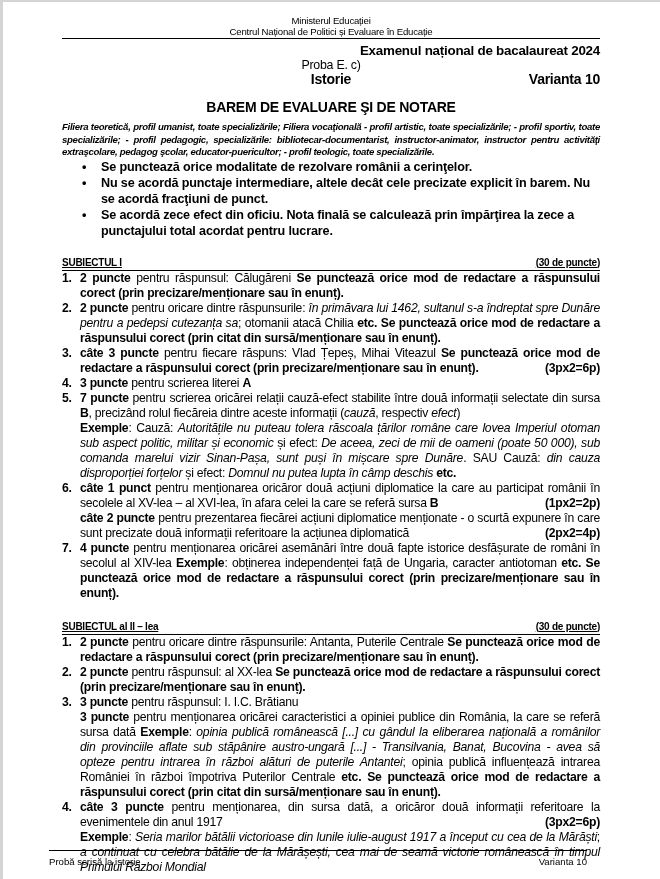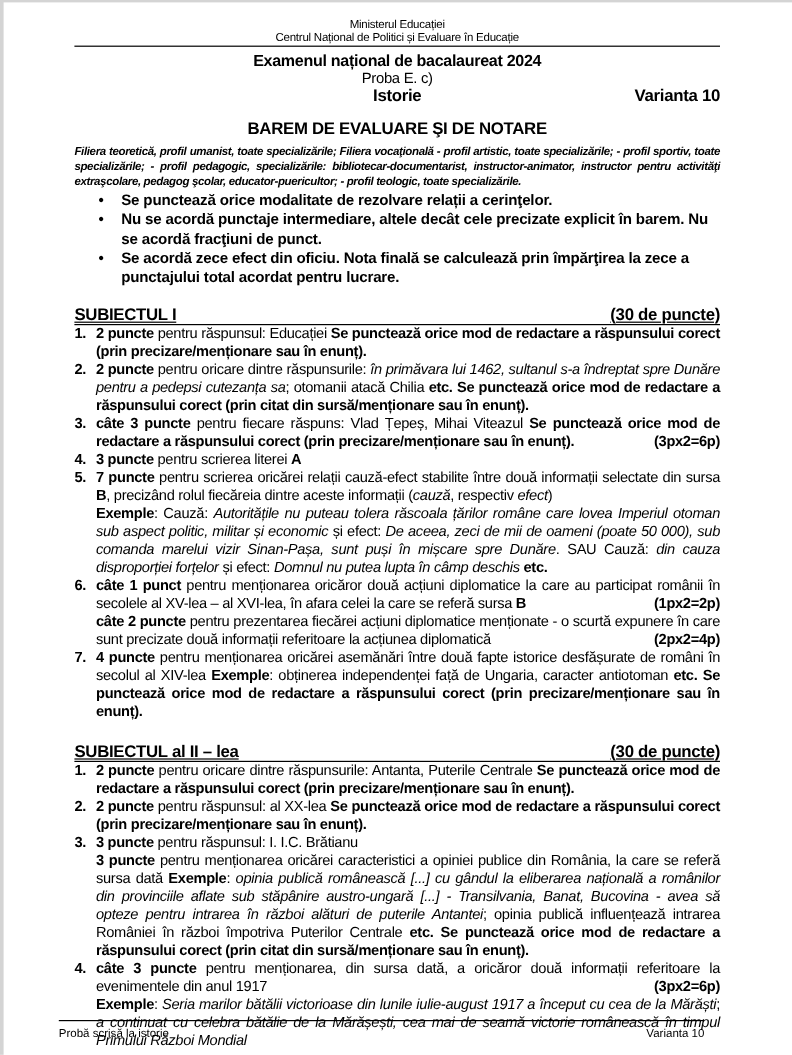--- a/index.html
+++ b/index.html
@@ -17,32 +17,32 @@
     border-top: 2px solid #d4d4d4;
   }
   .page {
     position: absolute; left: 62px; top: 0; width: 538px;
     font-size: 12.2px; line-height: 15px;
     letter-spacing: -0.25px;
   }
   .hdr-small { text-align: center; font-size: 9.6px; line-height: 11px; letter-spacing: -0.2px; }
   .hdr-small.l1 { margin-top: 15px; }
   .hdr-rule { border-top: 1.2px solid #000; margin: 1px 0 0 0; }
-  .title { text-align: center; font-weight: bold; font-size: 13.4px; margin-top: 4px; line-height: 15px; }
+  .title { text-align: right; font-weight: bold; font-size: 13.4px; margin-top: 4px; line-height: 15px; }
   .sub { text-align: center; font-weight: normal; font-size: 12.4px; line-height: 14px; }
   .row3 { position: relative; height: 16px; font-weight: bold; font-size: 14px; }
   .row3 .c { position: absolute; left: 0; right: 0; text-align: center; }
   .row3 .r { position: absolute; right: 0; }
   .barem { text-align: center; font-weight: bold; font-size: 14px; margin-top: 12px; line-height: 15px; }
   .filiera { font-style: italic; font-weight: bold; font-size: 9.6px; line-height: 12.5px; margin-top: 6px; letter-spacing: -0.3px; text-align: justify; }
   ul.rules { margin: 0; padding: 0 0 0 20px; list-style: none; }
   ul.rules li { position: relative; padding-left: 19px; font-weight: bold; font-size: 12.6px; line-height: 16px; letter-spacing: -0.15px; }
   ul.rules li .bul { position: absolute; left: 0; top: 0; }
   .section-head {
-    position: relative; height: 15px; font-weight: bold; font-size: 14px;
+    position: relative; height: 15px; font-weight: bold; font-size: 10px;
     border-bottom: 1.5px solid #000; margin-top: 18px;
   }
   .section-head .l { position: absolute; left: 0; text-decoration: underline; }
   .section-head .r { position: absolute; right: 0; text-decoration: underline; }
   .section-head.s1 { margin-top: 16px; }
   ol.items { margin: 0; padding: 0; list-style: none; }
   ol.items > li { position: relative; padding-left: 18px; text-align: justify; }
   ol.items > li .num { position: absolute; left: 0; top: 0; font-weight: bold; }
   .b { font-weight: bold; }
   .i { font-style: italic; }
@@ -64,32 +64,32 @@
   <div class="sub">Proba E. c)</div>
   <div class="row3">
     <span class="c">Istorie</span>
     <span class="r">Varianta 10</span>
   </div>
 
   <div class="barem">BAREM DE EVALUARE ŞI DE NOTARE</div>
   <div class="filiera">Filiera teoretică, profil umanist, toate specializările; Filiera vocaţională - profil artistic, toate specializările; - profil sportiv, toate specializările; - profil pedagogic, specializările: bibliotecar-documentarist, instructor-animator, instructor pentru activităţi extraşcolare, pedagog şcolar, educator-puericultor; - profil teologic, toate specializările.</div>
 
   <ul class="rules">
-    <li><span class="bul">•</span><span>Se punctează orice modalitate de rezolvare relații a cerinţelor.</span></li>
+    <li><span class="bul">•</span><span>Se punctează orice modalitate de rezolvare românii a cerinţelor.</span></li>
     <li><span class="bul">•</span><span>Nu se acordă punctaje intermediare, altele decât cele precizate explicit în barem. Nu se acordă fracţiuni de punct.</span></li>
     <li><span class="bul">•</span><span>Se acordă zece efect din oficiu. Nota finală se calculează prin împărţirea la zece a punctajului total acordat pentru lucrare.</span></li>
   </ul>
 
   <div class="section-head s1">
     <span class="l">SUBIECTUL I</span>
     <span class="r">(30 de puncte)</span>
   </div>
   <ol class="items">
     <li>
-      <span class="num">1.</span><span class="b">2 puncte</span><span> pentru răspunsul: Educației </span><span class="b">Se punctează orice mod de redactare a răspunsului corect (prin precizare/menționare sau în enunț).</span>
+      <span class="num">1.</span><span class="b">2 puncte</span><span> pentru răspunsul: Călugăreni </span><span class="b">Se punctează orice mod de redactare a răspunsului corect (prin precizare/menționare sau în enunț).</span>
     </li>
     <li>
       <span class="num">2.</span><span class="b">2 puncte</span><span> pentru oricare dintre răspunsurile: </span><span class="i">în primăvara lui 1462, sultanul s-a îndreptat spre Dunăre pentru a pedepsi cutezanța sa</span><span>; otomanii atacă Chilia </span><span class="b">etc. Se punctează orice mod de redactare a răspunsului corect (prin citat din sursă/menționare sau în enunț).</span>
     </li>
     <li>
       <span class="num">3.</span><span class="b">câte 3 puncte</span><span> pentru fiecare răspuns: Vlad Țepeș, Mihai Viteazul </span><span class="b">Se punctează orice mod de redactare a răspunsului corect (prin precizare/menționare sau în enunț).</span><span class="score">(3px2=6p)</span>
     </li>
     <li>
       <span class="num">4.</span><span class="b">3 puncte</span><span> pentru scrierea literei </span><span class="b">A</span>
     </li>

